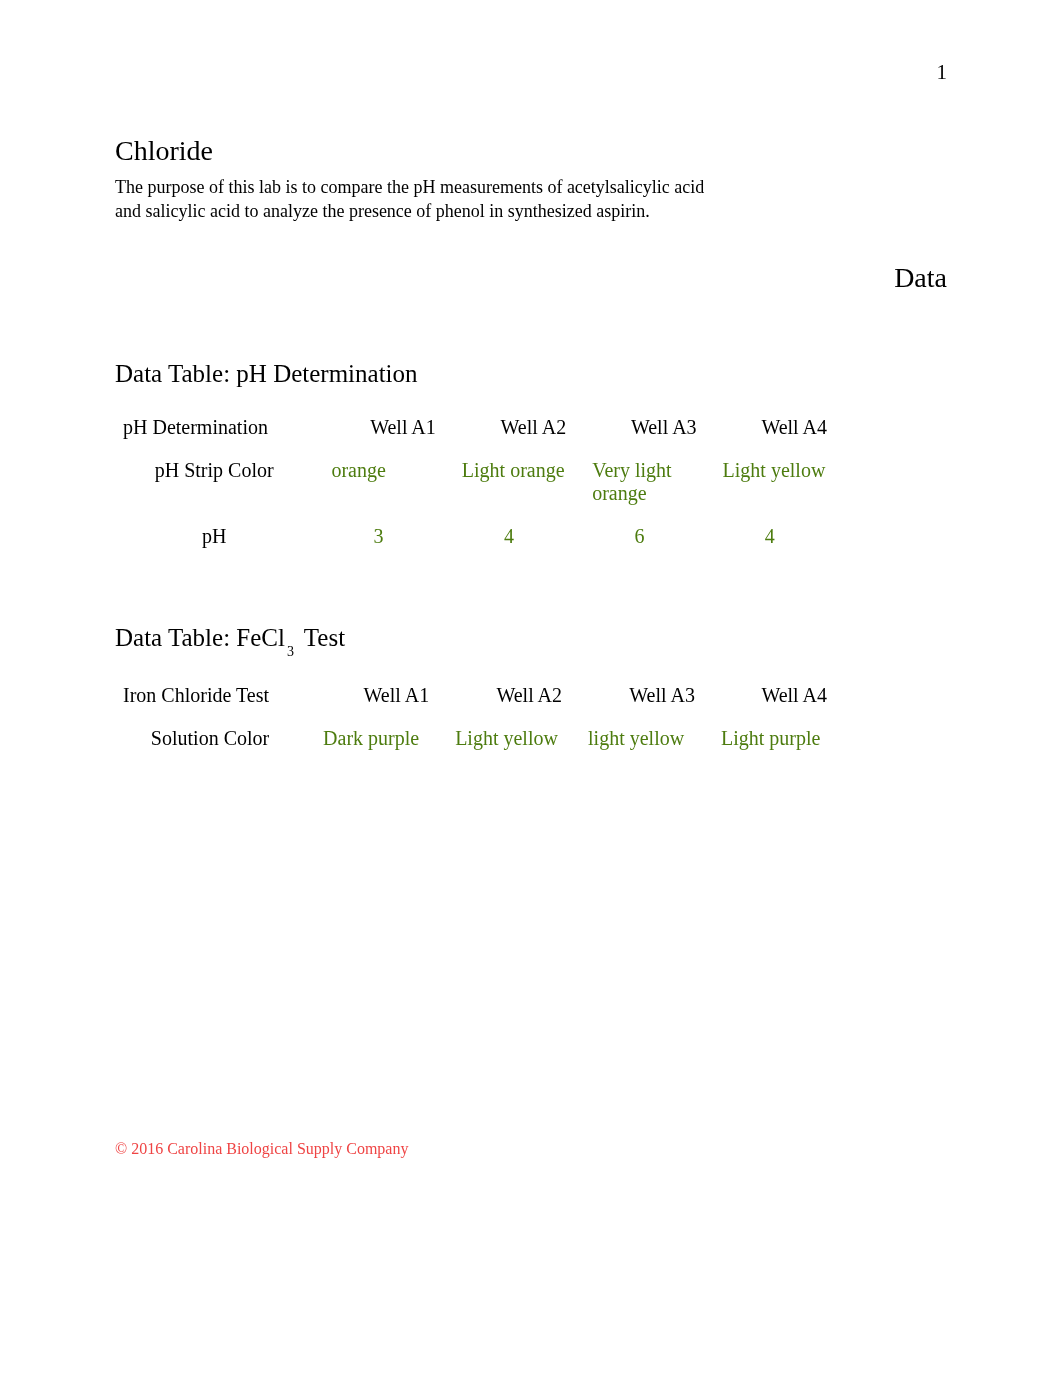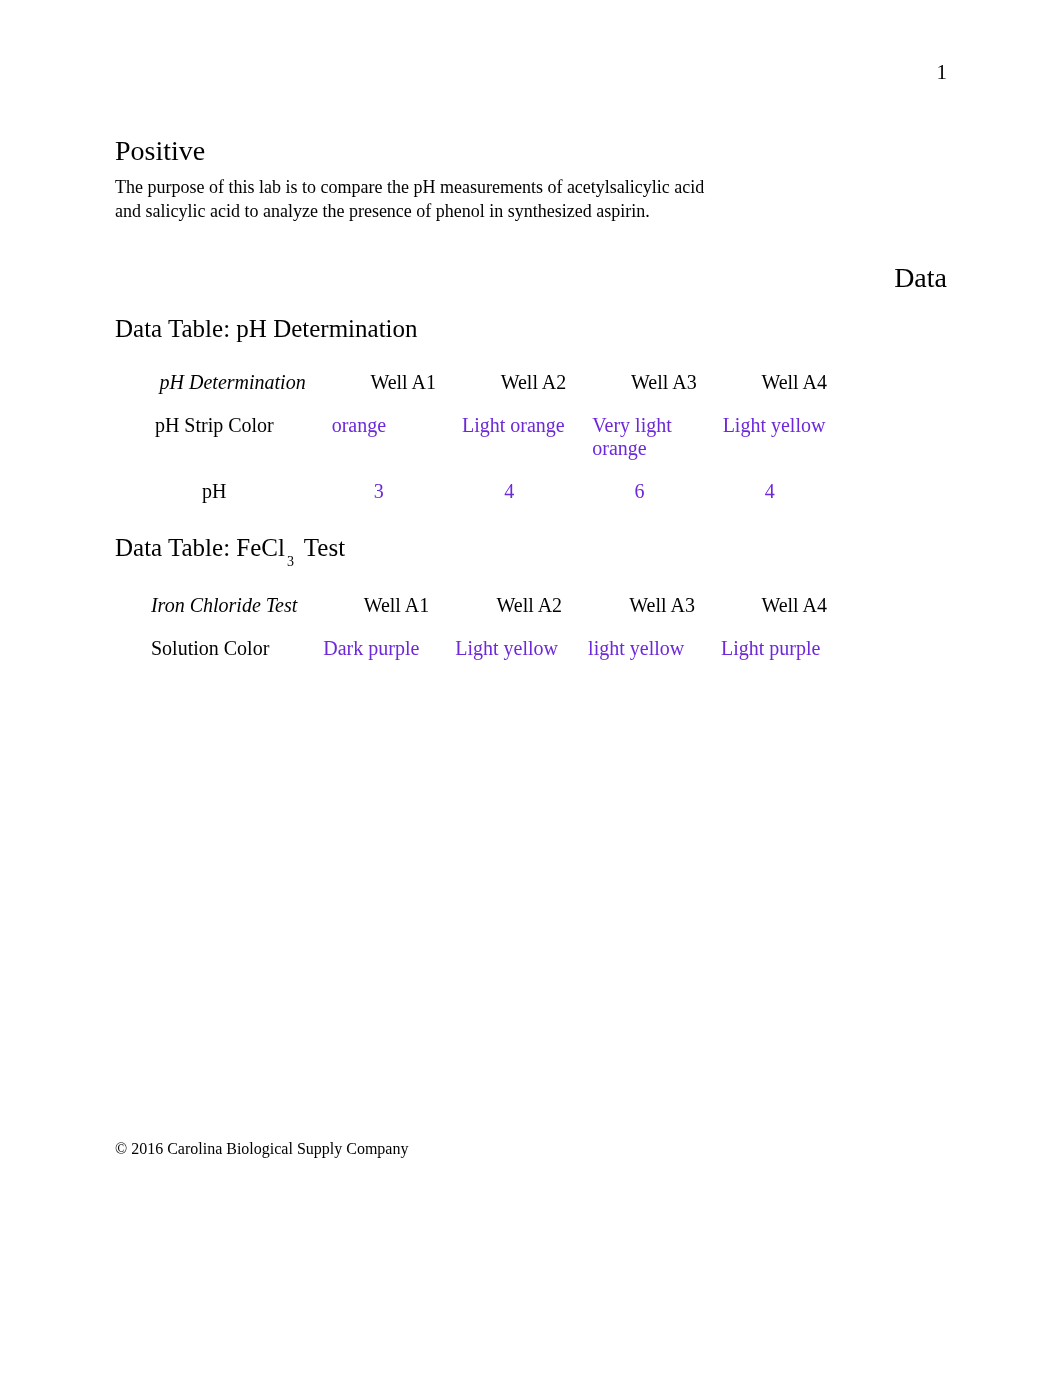--- a/index.html
+++ b/index.html
@@ -37,21 +37,21 @@
   }
   h2.data-heading {
     font-size: 28px;
     font-weight: normal;
     margin: 38px 0 0 0;
     text-align: right;
   }
   h3.table-title {
     font-size: 25px;
     font-weight: normal;
-    margin: 21px 0 18px 0;
+    margin: 66px 0 18px 0;
   }
   .sub {
     font-size: 14px;
     vertical-align: sub;
     position: relative;
     top: 4px;
     margin: 0 4px 0 2px;
   }
   table {
     border-collapse: collapse;
@@ -69,45 +69,44 @@
   }
   table .well-col {
     width: 125px;
     text-align: center;
   }
   table .well-col.left {
     text-align: left;
     padding-left: 18px;
   }
   .blue {
-    color: #6d28d9;
+    color: #4d7c0f;
   }
   .header-row td, .header-row th {
     text-align: right;
   }
   .header-row .row-label {
-    text-align: right;
-    font-style: italic;
+    text-align: left;
   }
   .copyright {
     position: absolute;
     left: 115px;
     bottom: 218px;
     font-size: 16px;
-    color: #000000;
+    color: #ef4444;
   }
 </style>
 </head>
 <body>
 
 <div class="page">
 
   <div class="page-num">1</div>
 
-  <h2 class="section first">Positive</h2>
+  <h2 class="section first">Chloride</h2>
   <p class="purpose-text">The purpose of this lab is to compare the pH measurements of acetylsalicylic acid and salicylic acid to analyze the presence of phenol in synthesized aspirin.</p>
 
   <h2 class="data-heading">Data</h2>
 
   <h3 class="table-title">Data Table: pH Determination</h3>
 
   <table>
     <tbody>
         <tr class="header-row">
       <th class="row-label">pH Determination</th>

